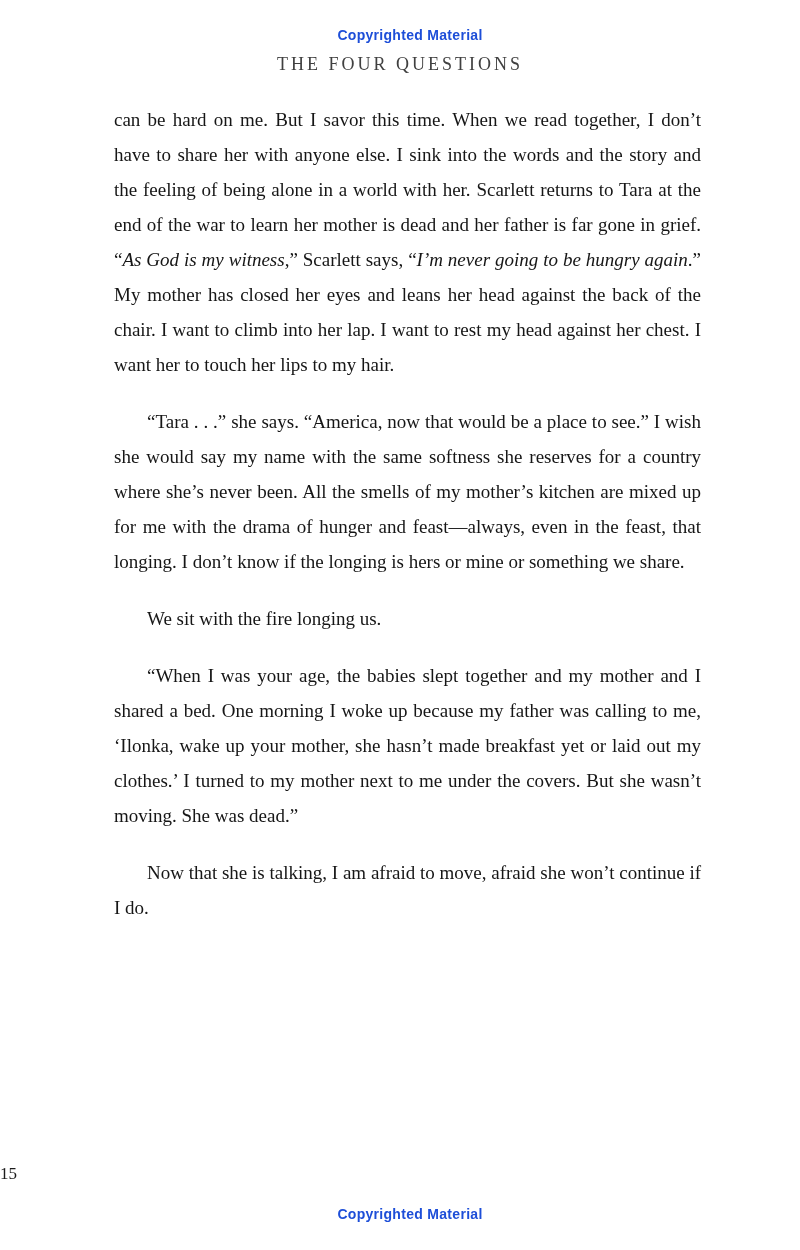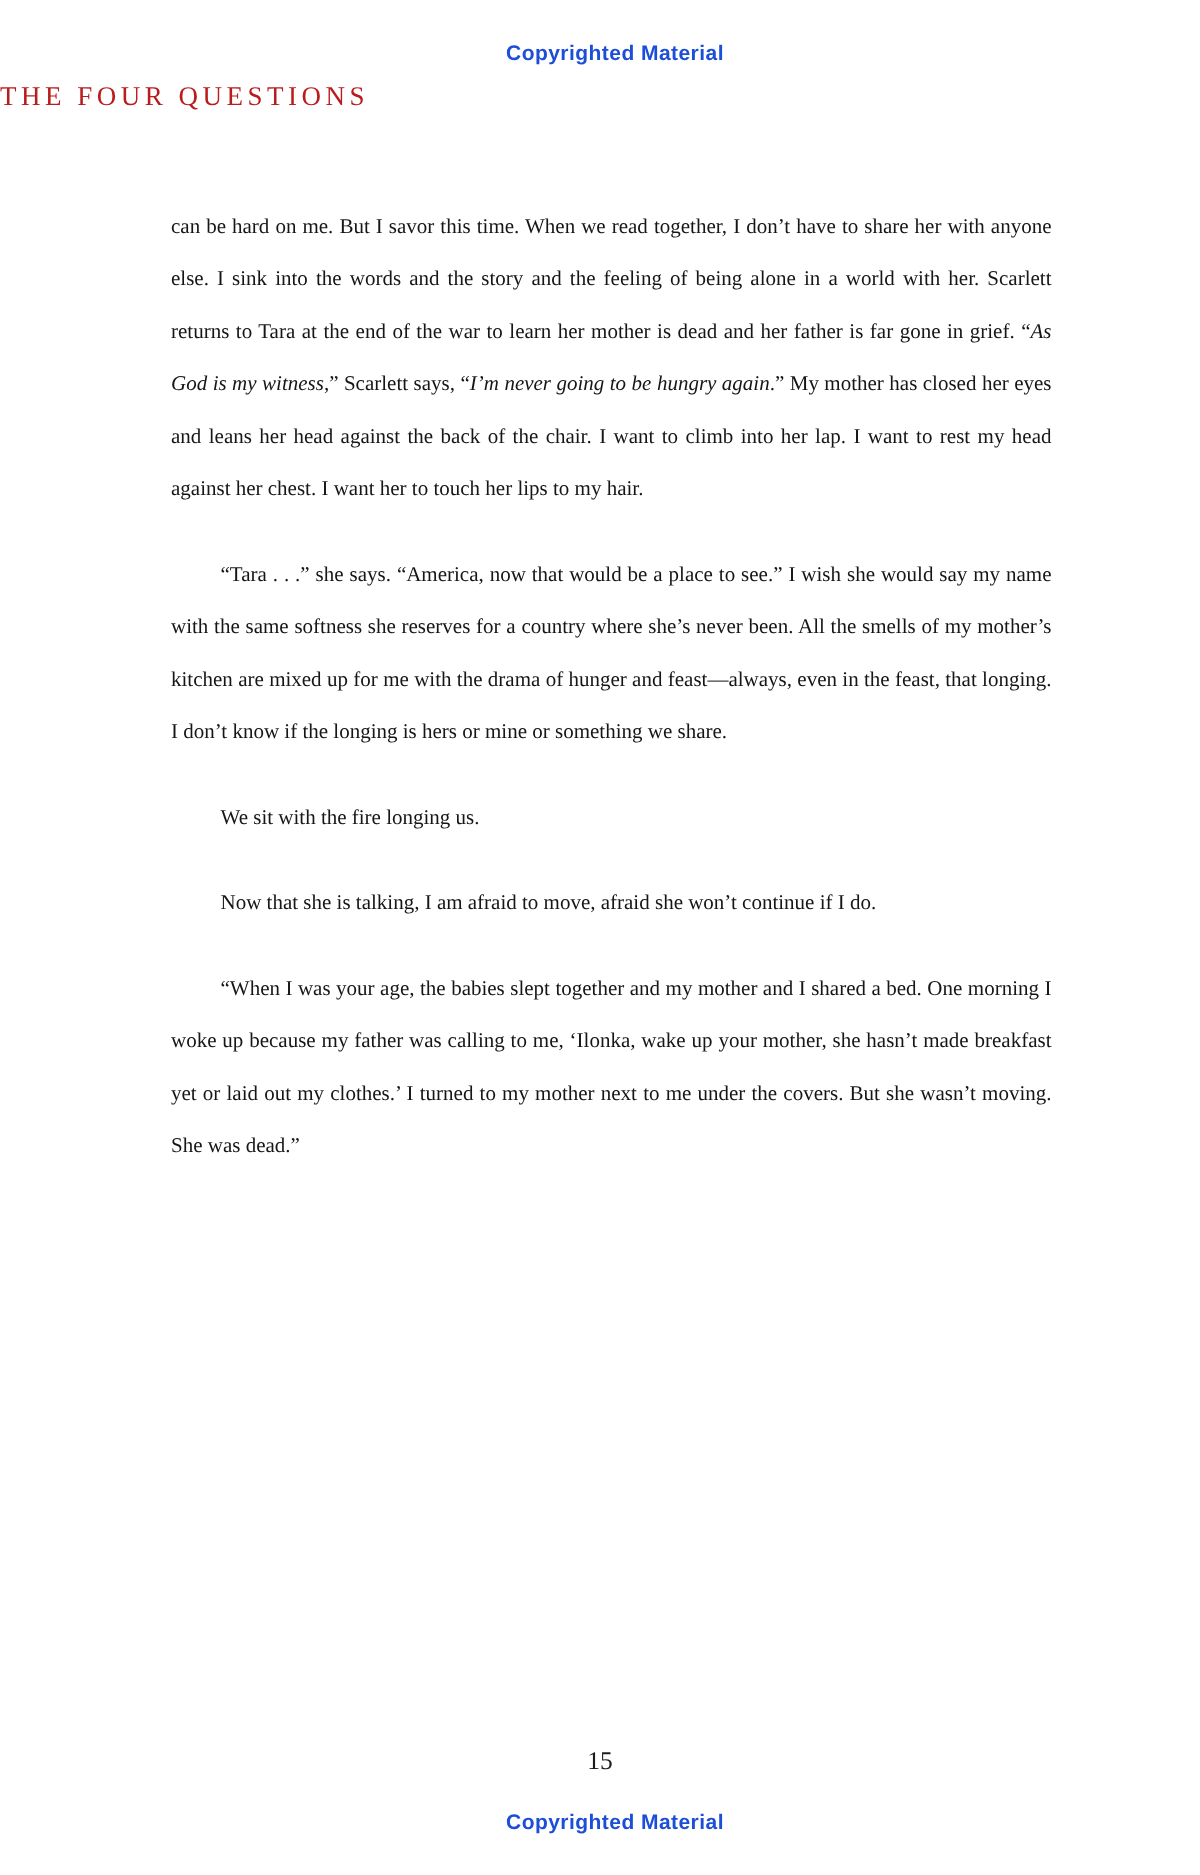--- a/index.html
+++ b/index.html
@@ -26,69 +26,70 @@
     color: #1d4ed8;
     letter-spacing: 0.3px;
   }
   .watermark.top { top: 27px; }
   .watermark.bottom { top: 1206px; }
   .chapter-title {
     position: absolute;
     top: 54px;
     left: 0;
     width: 100%;
+    text-align: center;
     font-family: "Liberation Serif", serif;
     font-size: 18px;
     letter-spacing: 3px;
-    color: #b91c1c;
+    color: #404040;
   }
   .body-text {
     position: absolute;
-    top: 134px;
+    top: 102px;
     left: 114px;
     width: 587px;
-    font-size: 14px;
+    font-size: 19px;
     line-height: 35px;
     text-align: justify;
     color: #161616;
   }
   .body-text p {
     margin: 0;
     padding: 0;
   }
   .body-text p.indent {
     text-indent: 33px;
     margin-top: 22px;
   }
   .body-text em {
     font-style: italic;
   }
   .page-number {
     position: absolute;
     top: 1164px;
     left: 0;
     width: 100%;
-    text-align: center;
+    text-align: left;
     font-family: "Liberation Serif", serif;
     font-size: 17px;
     color: #1b1b1b;
   }
 </style>
 </head>
 <body>
 
 <div class="page">
   <div class="watermark top">Copyrighted Material</div>
 
   <div class="chapter-title">THE FOUR QUESTIONS</div>
 
   <div class="body-text" id="body-container">
       <p><span>can be hard on me. But I savor this time. When we read together, I don’t have to share her with anyone else. I sink into the words and the story and the feeling of being alone in a world with her. Scarlett returns to Tara at the end of the war to learn her mother is dead and her father is far gone in grief. “</span><em>As God is my witness</em><span>,” Scarlett says, “</span><em>I’m never going to be hungry again</em><span>.” My mother has closed her eyes and leans her head against the back of the chair. I want to climb into her lap. I want to rest my head against her chest. I want her to touch her lips to my hair.</span></p>
       <p class="indent"><span>“Tara . . .” she says. “America, now that would be a place to see.” I wish she would say my name with the same softness she reserves for a country where she’s never been. All the smells of my mother’s kitchen are mixed up for me with the drama of hunger and feast—always, even in the feast, that longing. I don’t know if the longing is hers or mine or something we share.</span></p>
       <p class="indent"><span>We sit with the fire longing us.</span></p>
+      <p class="indent"><span>“When I was your age, the babies slept together and my mother and I shared a bed. One morning I woke up because my father was calling to me, ‘Ilonka, wake up your mother, she hasn’t made breakfast yet or laid out my clothes.’ I turned to my mother next to me under the covers. But she wasn’t moving. She was dead.”</span></p>
       <p class="indent"><span>Now that she is talking, I am afraid to move, afraid she won’t continue if I do.</span></p>
-      <p class="indent"><span>“When I was your age, the babies slept together and my mother and I shared a bed. One morning I woke up because my father was calling to me, ‘Ilonka, wake up your mother, she hasn’t made breakfast yet or laid out my clothes.’ I turned to my mother next to me under the covers. But she wasn’t moving. She was dead.”</span></p>
     </div>
 
   <div class="page-number">15</div>
 
   <div class="watermark bottom">Copyrighted Material</div>
 </div>
 
 </body></html>

